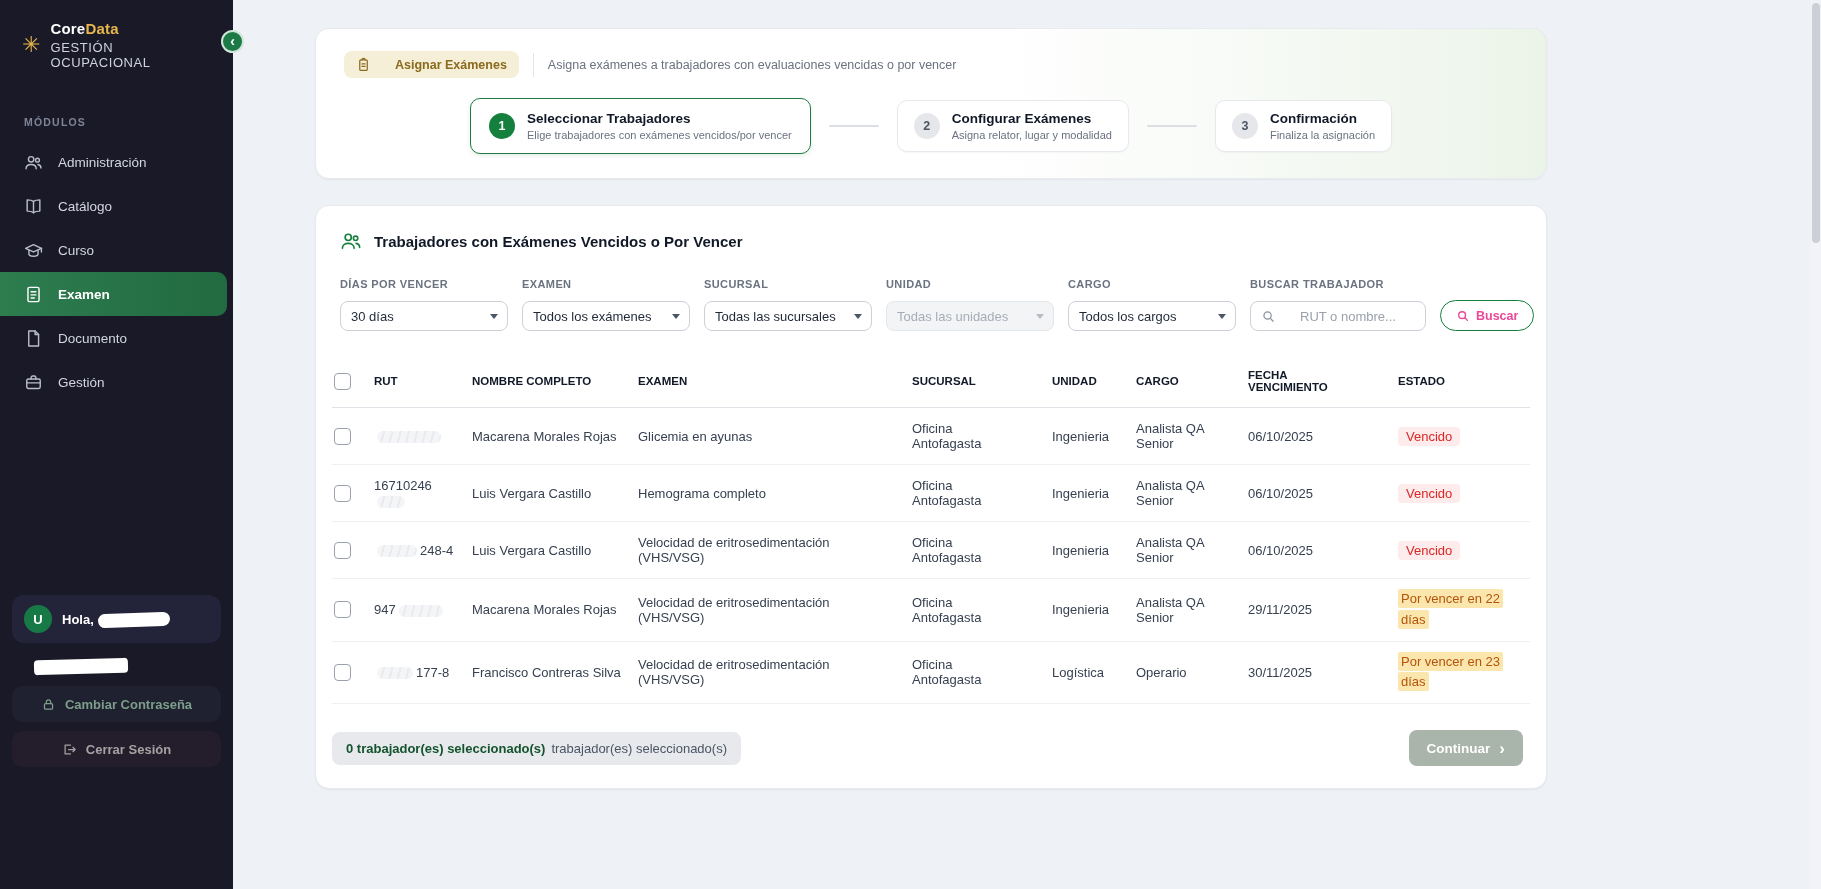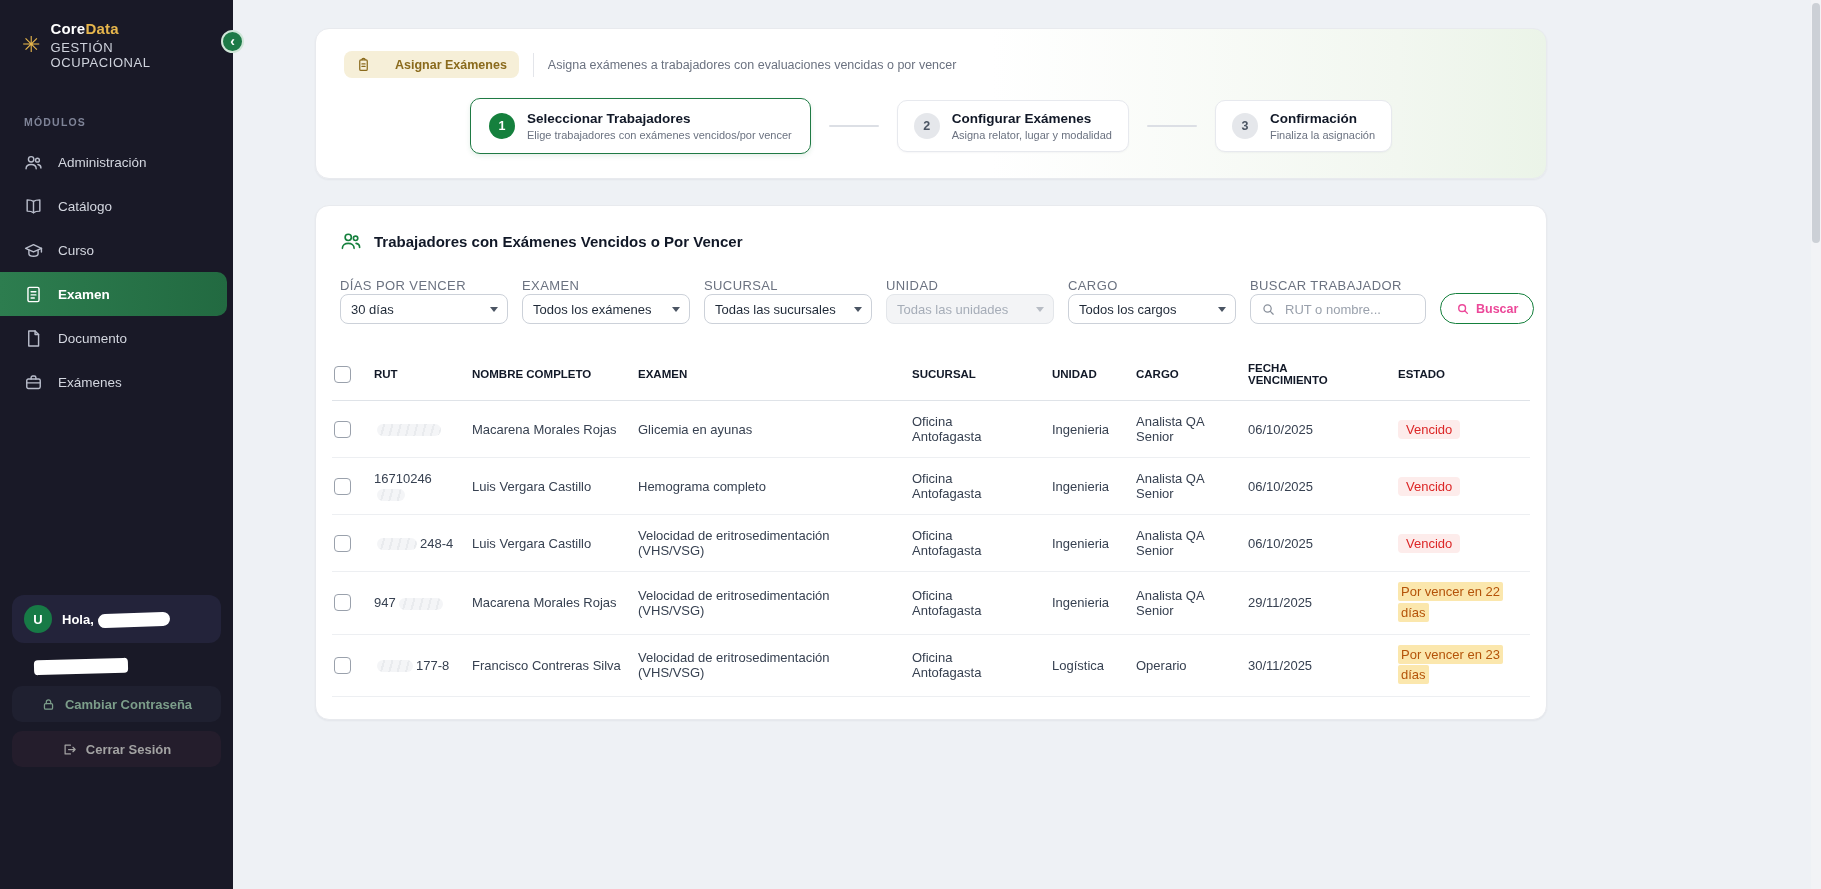--- a/index.html
+++ b/index.html
@@ -97,33 +97,33 @@
   .step-line { width:50px; height:2px; background:#dcdfe5; margin:0 18px; border-radius:1px; }
 
   
   .card-workers { margin-top:26px; padding:22px 0 22px; }
   .panel-title-row { display:flex; align-items:center; gap:12px; padding:2px 24px 0; }
   .panel-title { font-size:15px; font-weight:bold; color:#111827; }
   .ticon { color:#15803d; display:flex; }
 
   .filters { display:flex; align-items:flex-end; gap:14px; padding:26px 24px 0; }
   .filter { display:flex; flex-direction:column; }
-  .filter-label { font-size:13px; font-weight:normal; color:#6b7280; letter-spacing:.4px; margin-bottom:1px; white-space:nowrap; }
+  .filter-label { font-size:11px; font-weight:bold; color:#6b7280; letter-spacing:.4px; margin-bottom:11px; white-space:nowrap; }
   .select {
     width:168px; height:30px; border:1px solid #ccd1d9; border-radius:8px;
     display:flex; align-items:center; justify-content:space-between;
     padding:0 9px 0 10px; font-size:13px; color:#1f2937; background:#fff; cursor:pointer;
   }
   .select-value { white-space:nowrap; overflow:hidden; }
   .tri { width:0; height:0; border-left:4px solid transparent; border-right:4px solid transparent; border-top:5px solid #4b5563; flex:none; margin-left:6px; }
   .select.disabled { background:#f3f4f6; color:#a6adb8; border-color:#e3e6ea; cursor:default; }
   .select.disabled .tri { border-top-color:#b7bcc4; }
   .search-box {
     width:176px; height:30px; border:1px solid #ccd1d9; border-radius:8px;
-    display:flex; align-items:center; padding:0 10px; gap:7px; background:#fff;
+    display:flex; align-items:center; padding:0 10px; gap:22px; background:#fff;
   }
   .search-box svg { flex:none; color:#8a919c; }
   .search-box input { border:none; outline:none; font-size:13px; width:100%; color:#1f2937; font-family:"Liberation Sans",sans-serif; background:transparent; }
   .search-box input::placeholder { color:#9aa1ac; }
   .buscar-btn {
     height:31px; padding:0 15px; border:1.5px solid #15803d; border-radius:16px;
     color:#ec4899; font-weight:bold; font-size:12.5px; background:#fff;
     display:flex; align-items:center; gap:6px; cursor:pointer; font-family:"Liberation Sans",sans-serif;
   }
 
@@ -241,21 +241,21 @@
         <span>Documento</span>
       </div>
       <div class="nav-item">
         <span class="nicon">
           <svg width="19" height="19" viewBox="0 0 24 24" fill="none" stroke="currentColor" stroke-width="1.8" stroke-linecap="round" stroke-linejoin="round">
               <rect x="3.5" y="7.5" width="17" height="12" rx="2"></rect>
               <path d="M9 7.5V5.7a2 2 0 0 1 2-2h2a2 2 0 0 1 2 2v1.8"></path>
               <path d="M3.5 12.5h17"></path>
             </svg>
         </span>
-        <span>Exámenes</span>
+        <span>Gestión</span>
       </div>
     </nav>
 
     <div class="sidebar-bottom">
       <div class="user-card">
         <div class="avatar">U</div>
         <div><span class="greeting">Hola,</span><span class="scribble-name"></span></div>
       </div>
       <div class="redact-block"></div>
       <div class="btn-dark change-pass">
@@ -488,20 +488,29 @@
                 <td>Operario</td>
                 <td>30/11/2025</td>
                 <td>
                     <div class="estado-wrap"><span class="badge-warning">Por vencer en 23 días</span></div>
                   </td>
               </tr>
             </tbody>
           </table>
         </div>
 
+        <div class="panel-footer">
+          <div class="selected-pill">
+            <span class="selected-bold">0 trabajador(es) seleccionado(s)</span><span>trabajador(es) seleccionado(s)</span>
+          </div>
+          <button class="continue-btn">
+            <span>Continuar</span>
+            <span class="continue-chev">›</span>
+          </button>
+        </div>
       </section>
 
     </div>
   </main>
 
   <div class="scroll-track">
     <div class="scroll-thumb"></div>
   </div>
 </div>
 

